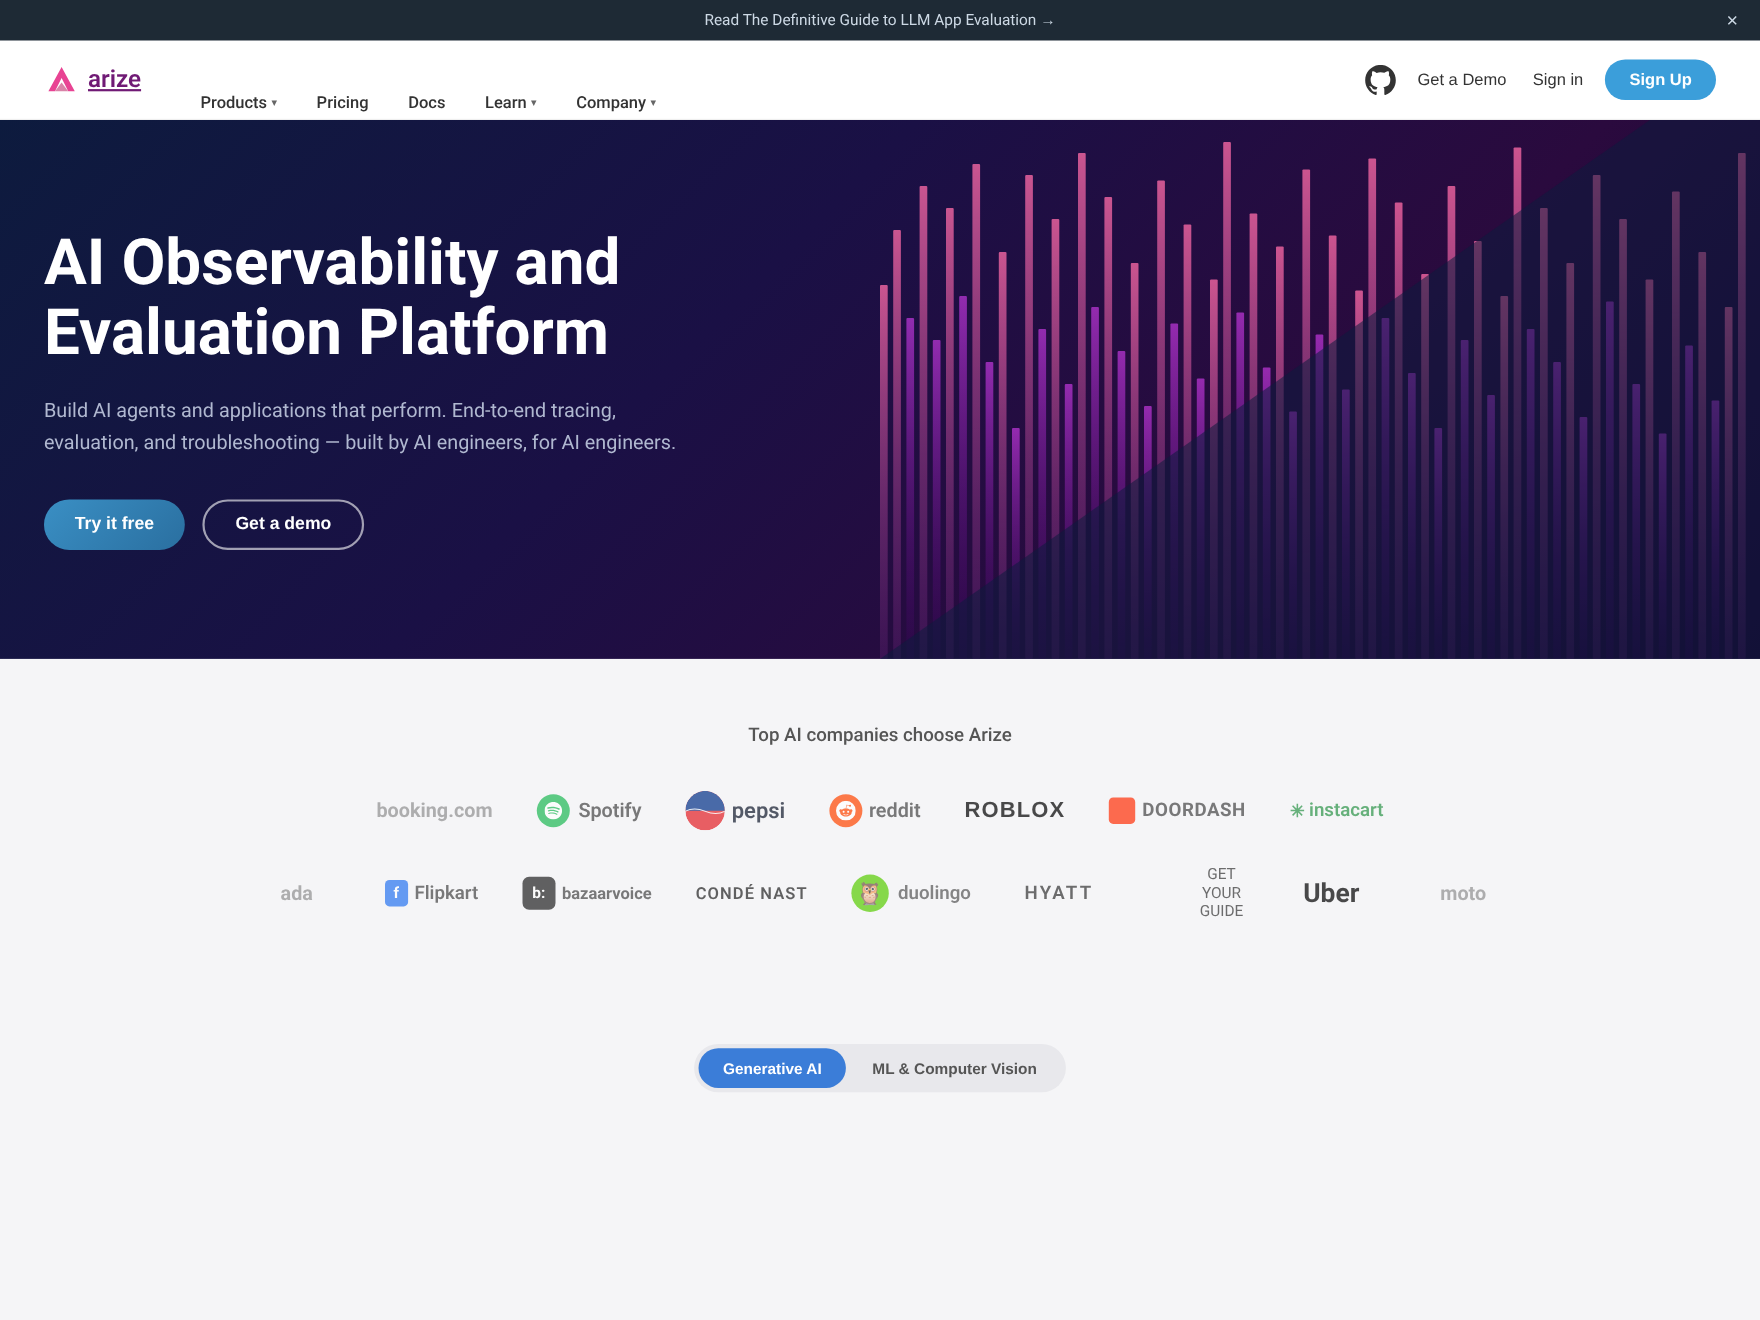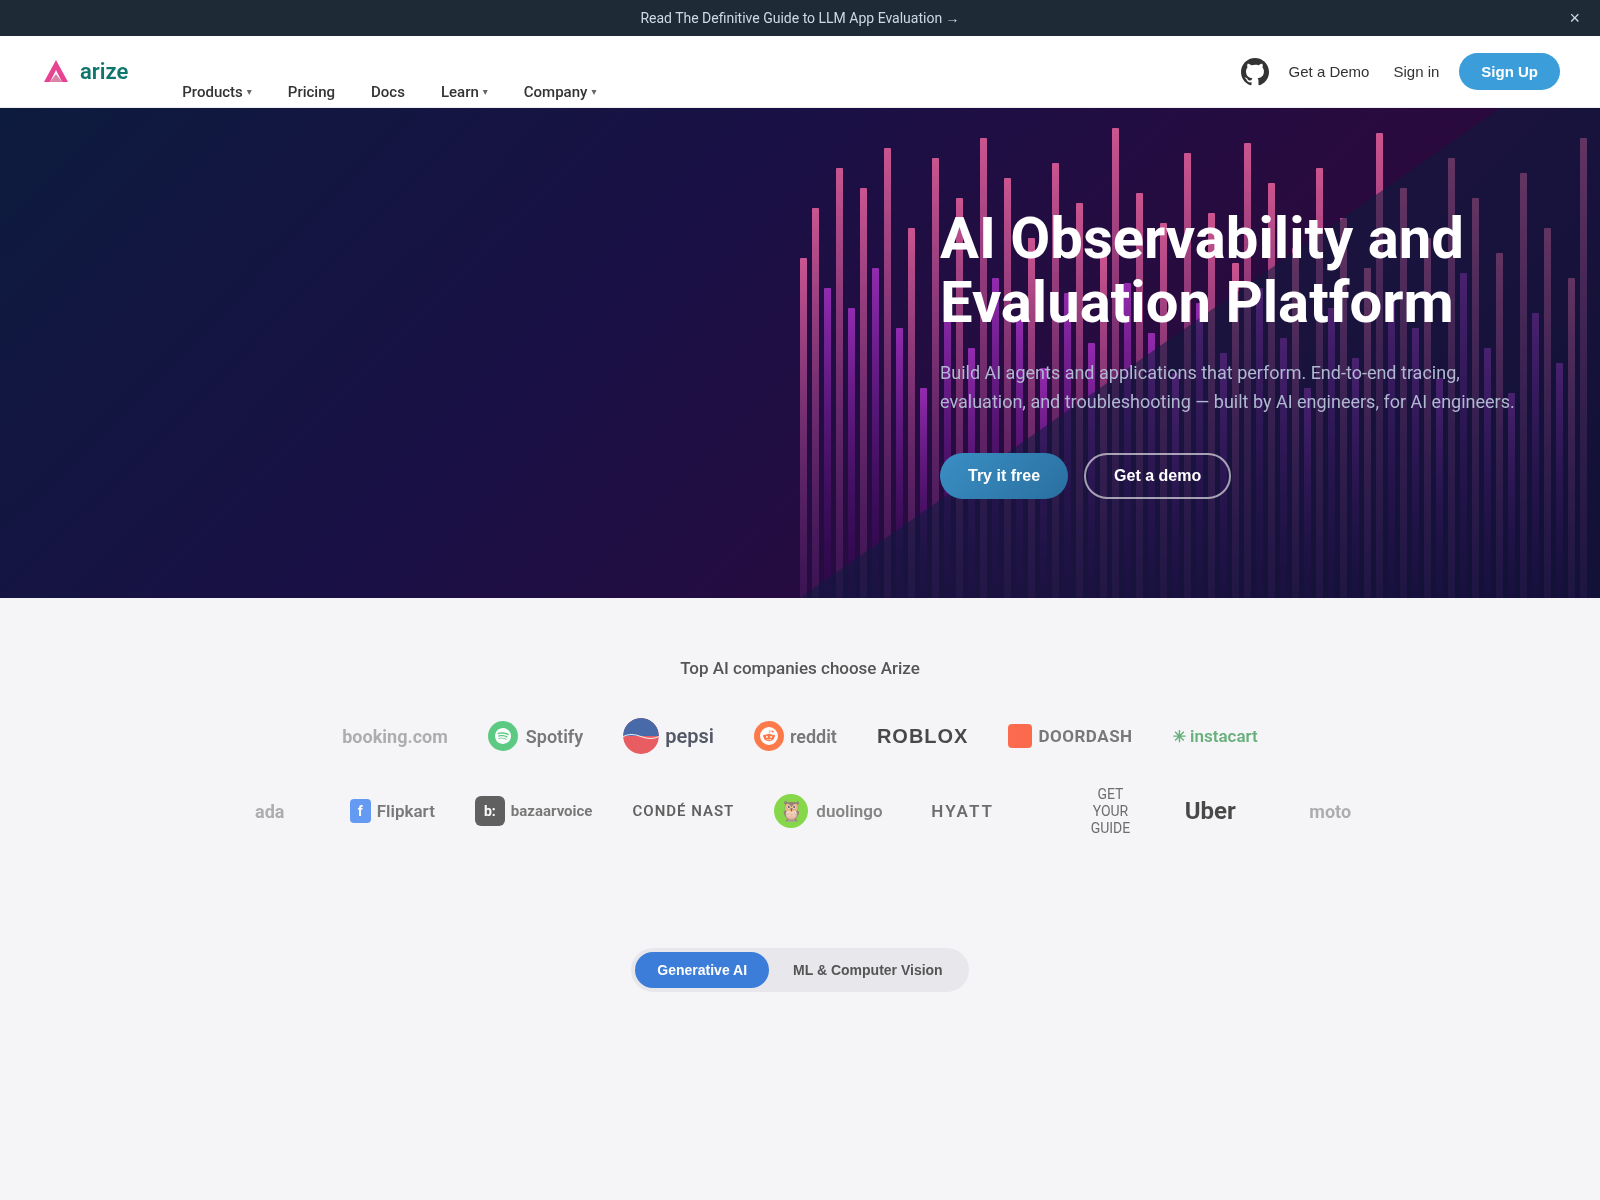--- a/index.html
+++ b/index.html
@@ -44,21 +44,22 @@
       text-decoration: none;
       margin-right: 40px;
     }
     .logo-icon {
       width: 32px;
       height: 32px;
     }
     .logo-text {
       font-size: 22px;
       font-weight: 600;
-      color: #0f766e;
+      color: #701a75;
+      text-decoration: underline;
     }
     .nav-links {
       display: flex;
       align-items: center;
       gap: 8px;
       flex: 1;
     }
     .nav-item {
       display: flex;
       align-items: center;
@@ -115,24 +116,23 @@
       font-weight: 600;
       cursor: pointer;
     }
 
     
     .hero {
       background: linear-gradient(135deg, #0d1b3e 0%, #1a1045 40%, #2a0a3e 70%, #1a0530 100%);
       min-height: 490px;
       display: flex;
       align-items: center;
-      padding: 60px 80px;
+      padding: 60px 40px;
       position: relative;
       overflow: hidden;
-      justify-content: flex-end;
     }
     .hero-content {
       max-width: 640px;
       position: relative;
       z-index: 2;
     }
     .hero-title {
       font-size: 58px;
       font-weight: 700;
       color: #fff;

